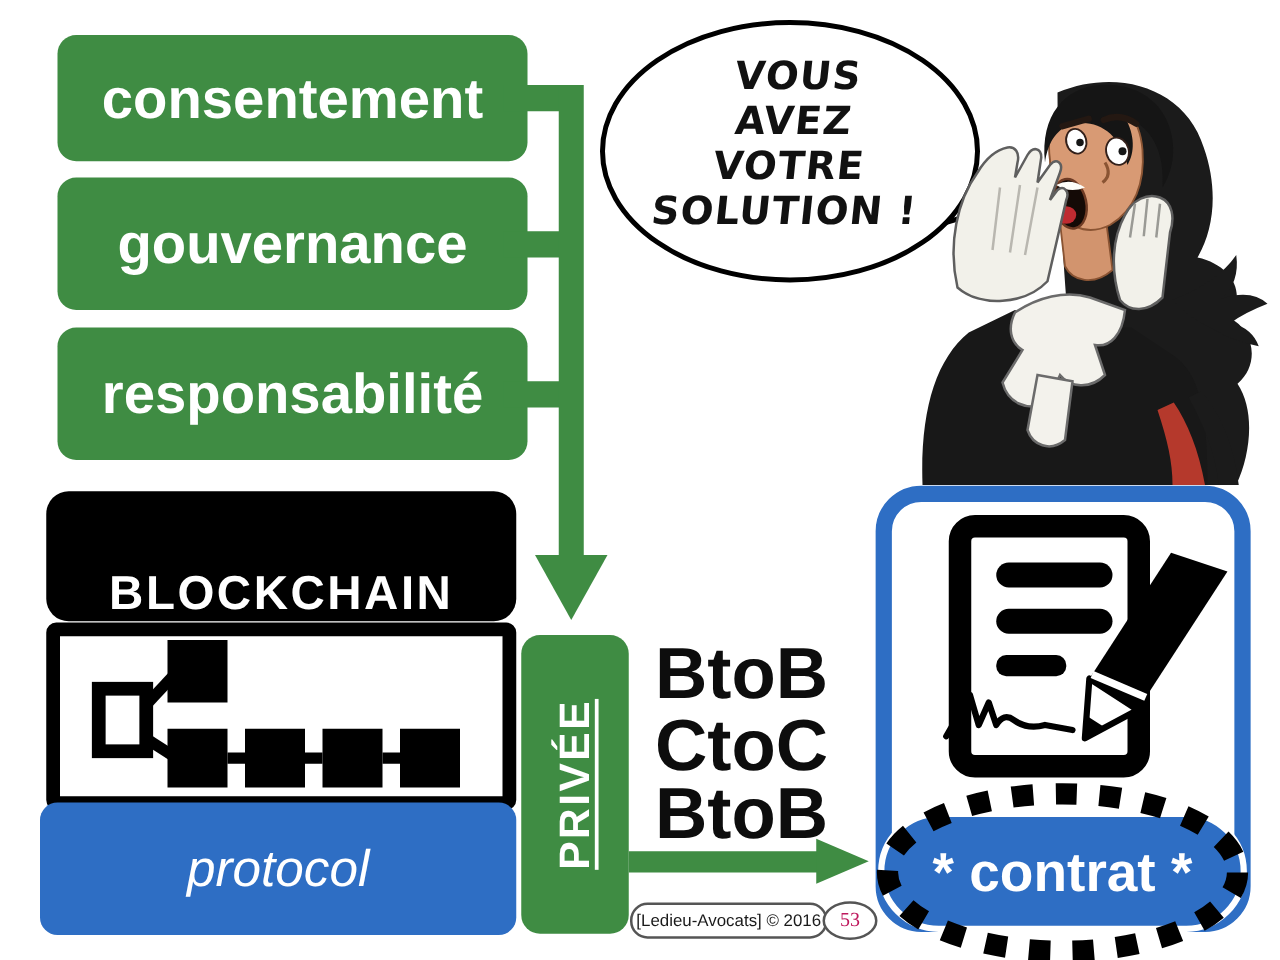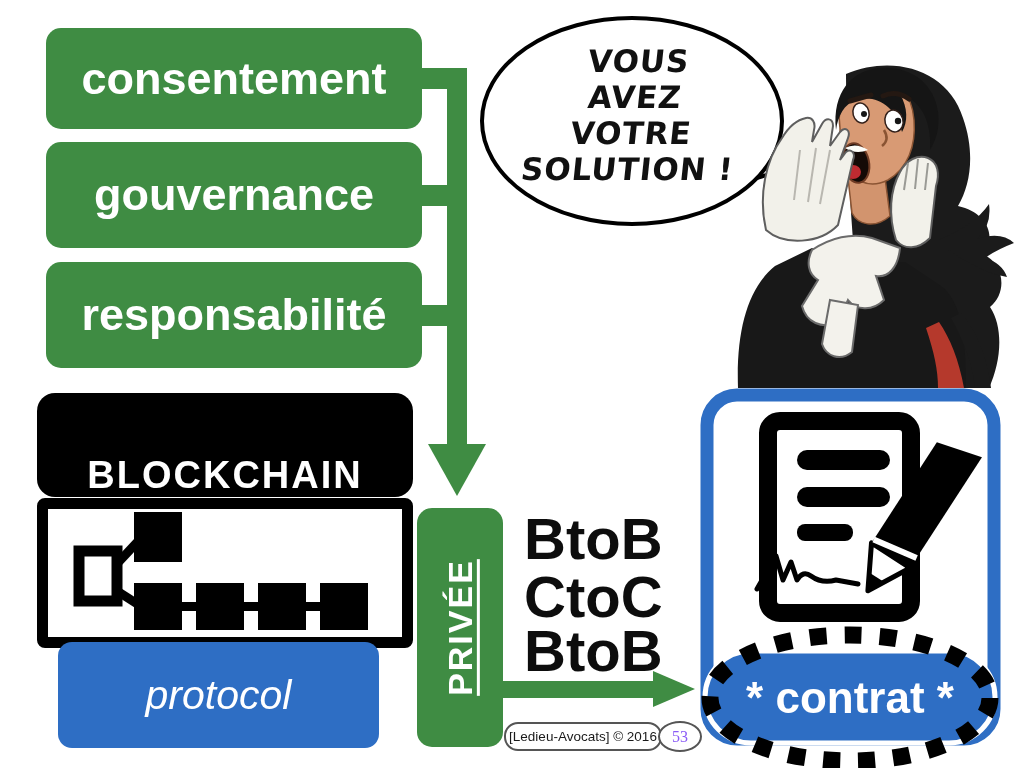--- a/index.html
+++ b/index.html
@@ -25,23 +25,23 @@
   .bchain-title{
     position:absolute;left:37px;top:393px;width:376px;height:104px;
     background:#000;border-radius:18px;color:#fff;display:flex;align-items:flex-end;justify-content:center;
     font-weight:bold;font-size:38px;letter-spacing:2px;
   }
   .bchain-diagram{
     position:absolute;left:37px;top:498px;width:354px;height:128px;
     background:#fff;border:11px solid #000;border-radius:8px;
   }
   .protocol{
-    position:absolute;left:32px;top:642px;width:321px;height:106px;
+    position:absolute;left:32px;top:642px;width:381px;height:106px;
     background:#2e6ec4;border-radius:14px;color:#fff;display:flex;align-items:center;justify-content:center;
-    font-style:italic;font-size:41px;font-weight:500;margin-left:26px;
+    font-style:italic;font-size:41px;font-weight:500;
   }
   
   .privee{
     position:absolute;left:417px;top:508px;width:86px;height:239px;
     background:#3f8c43;border-radius:15px;display:flex;align-items:center;justify-content:center;
   }
   .privee span{
     transform:rotate(-90deg);white-space:nowrap;color:#fff;font-weight:bold;
     font-size:34px;letter-spacing:2px;text-decoration:underline;text-underline-offset:5px;
   }
@@ -61,21 +61,21 @@
   }
   
   .credit{
     position:absolute;left:504px;top:722px;width:154px;height:25px;background:#fff;
     border:2px solid #555;border-radius:14px;display:flex;align-items:center;justify-content:center;
     font-size:13.5px;color:#1a1a1a;letter-spacing:0px;
   }
   .pagenum{
     position:absolute;left:658px;top:721px;width:40px;height:27px;background:#fff;
     border:2px solid #555;border-radius:50%;display:flex;align-items:center;justify-content:center;
-    font-family:"Liberation Serif","DejaVu Serif",serif;font-size:16px;color:#8b5cf6;
+    font-family:"Liberation Serif","DejaVu Serif",serif;font-size:16px;color:#be185d;
   }
   svg{display:block;}
   .contrat-text{font-family:"Liberation Sans","DejaVu Sans",sans-serif;font-weight:bold;font-size:44px;fill:#ffffff;}
 </style>
 </head>
 <body>
 
 <div id="slide">
 
   <svg class="abs" style="left:460px;top:6px;width:360px;height:234px;" viewBox="460 6 360 234">

